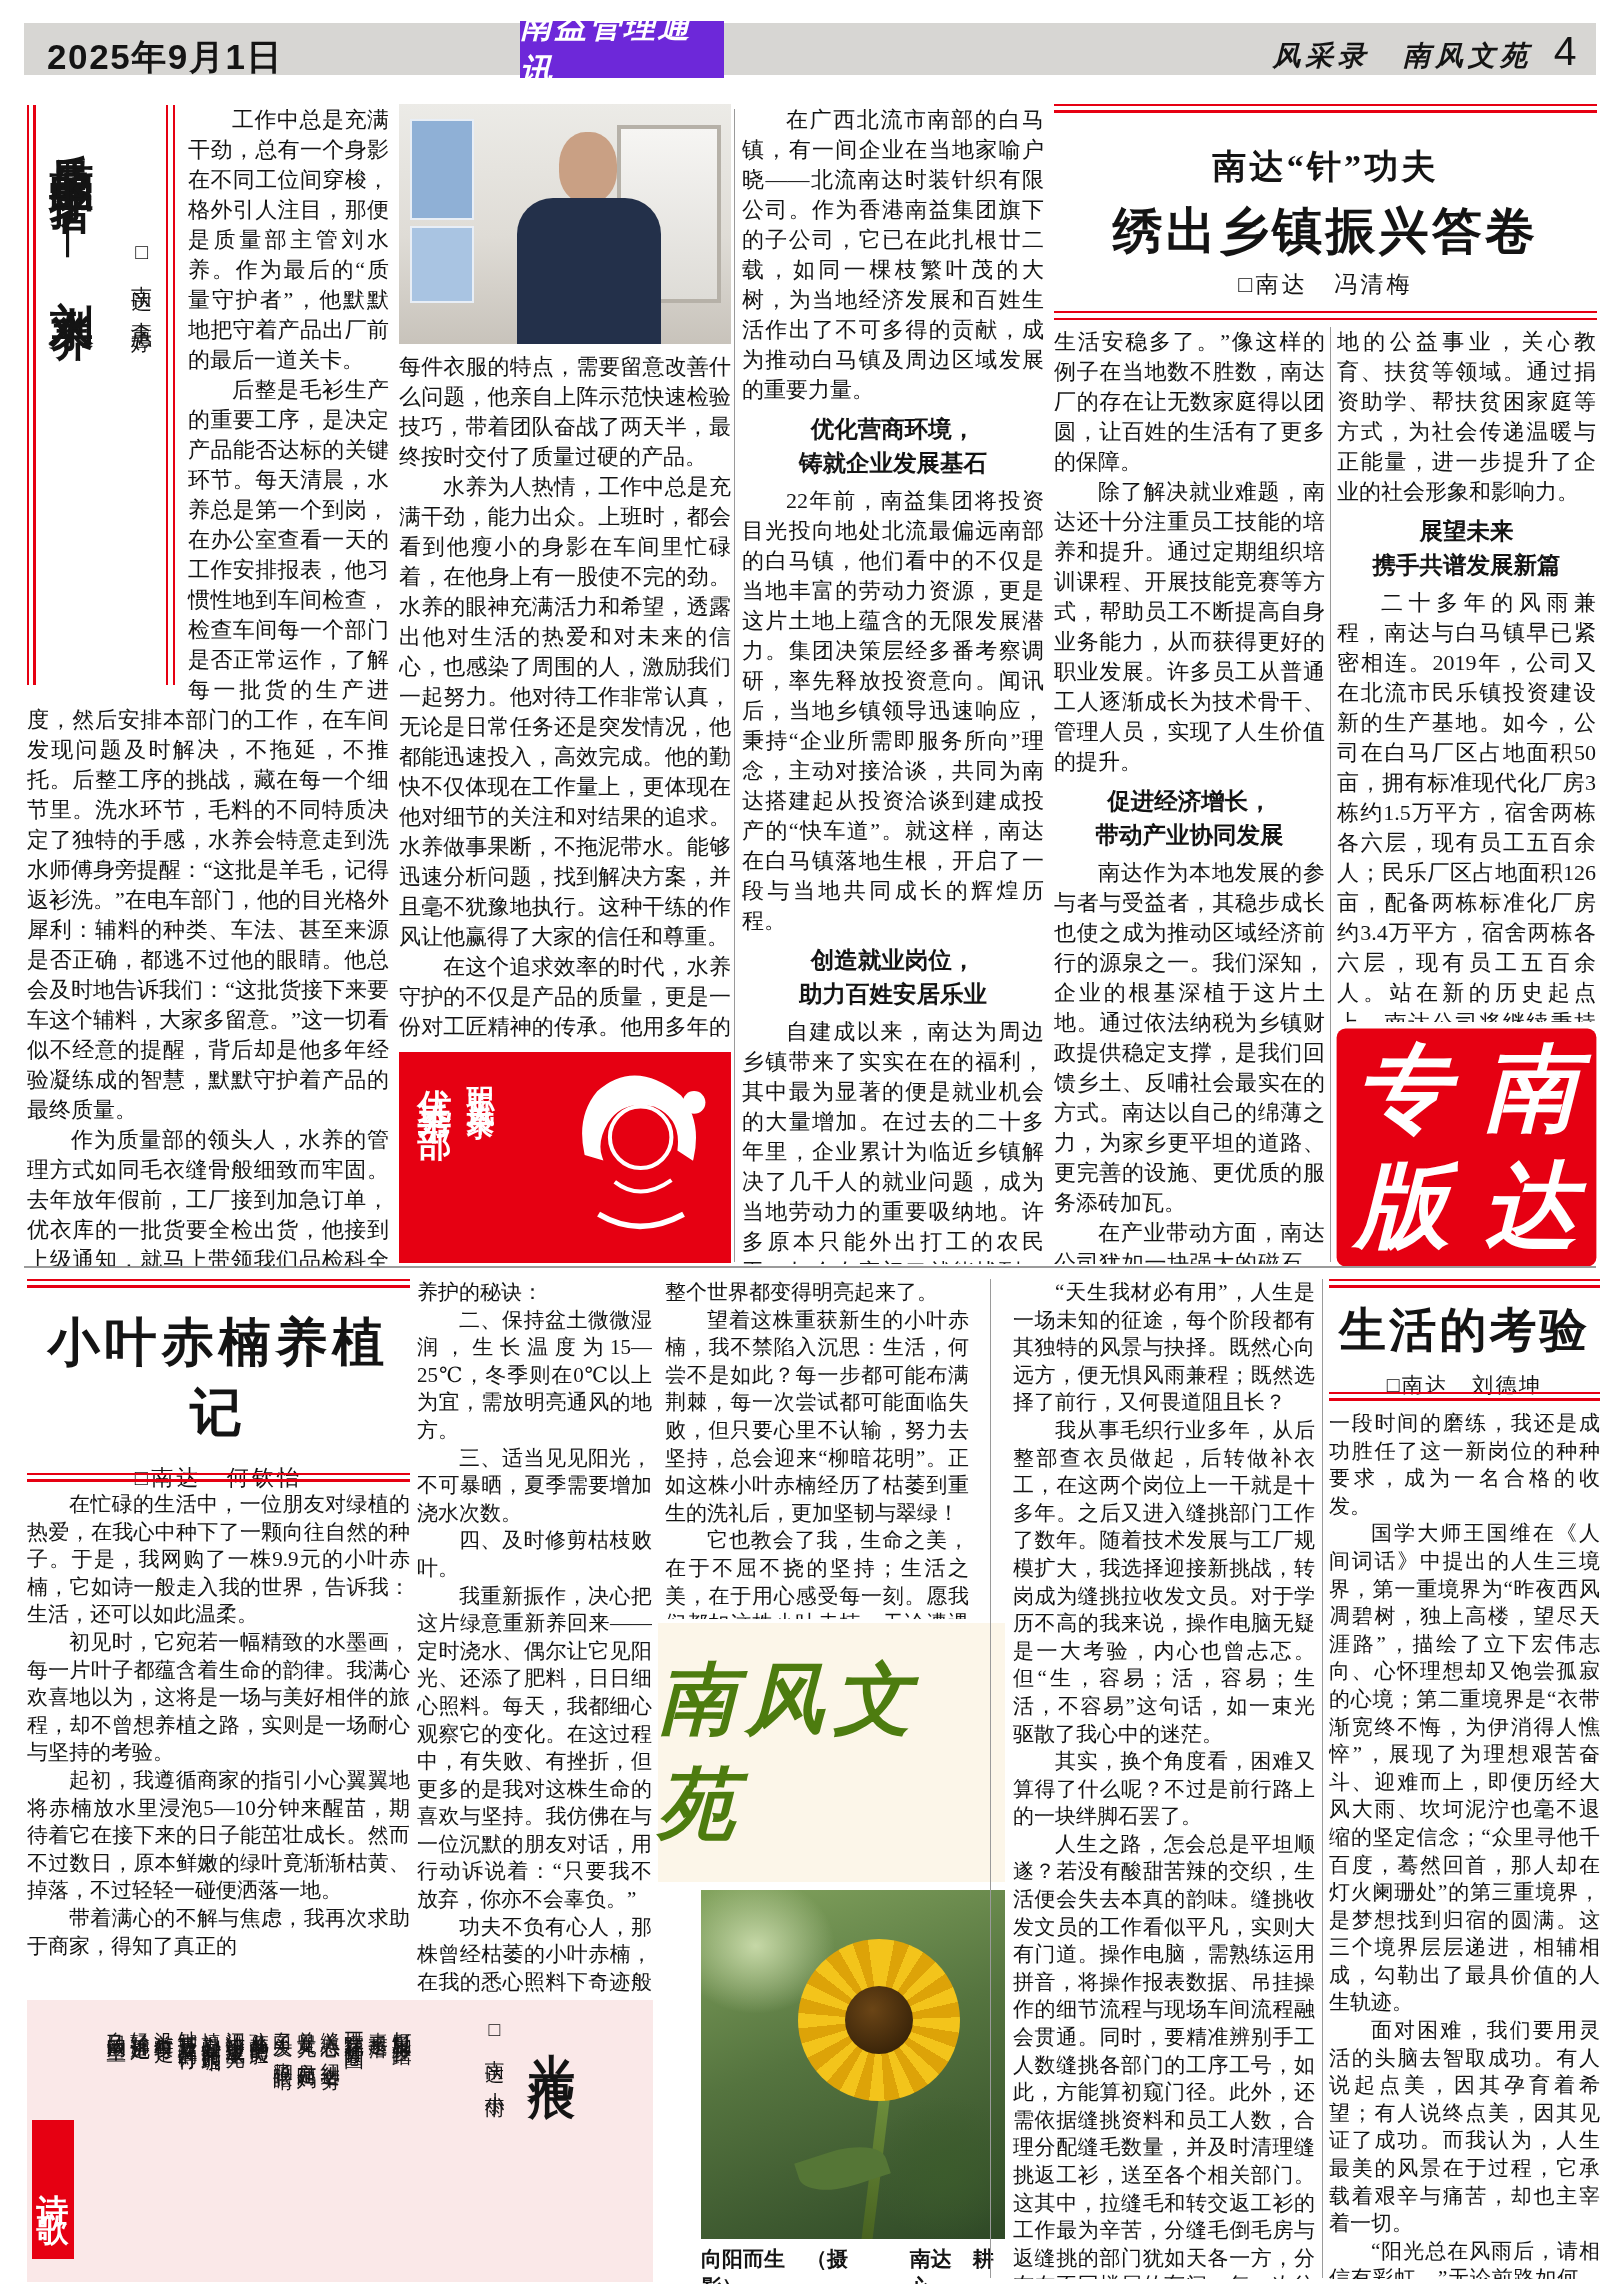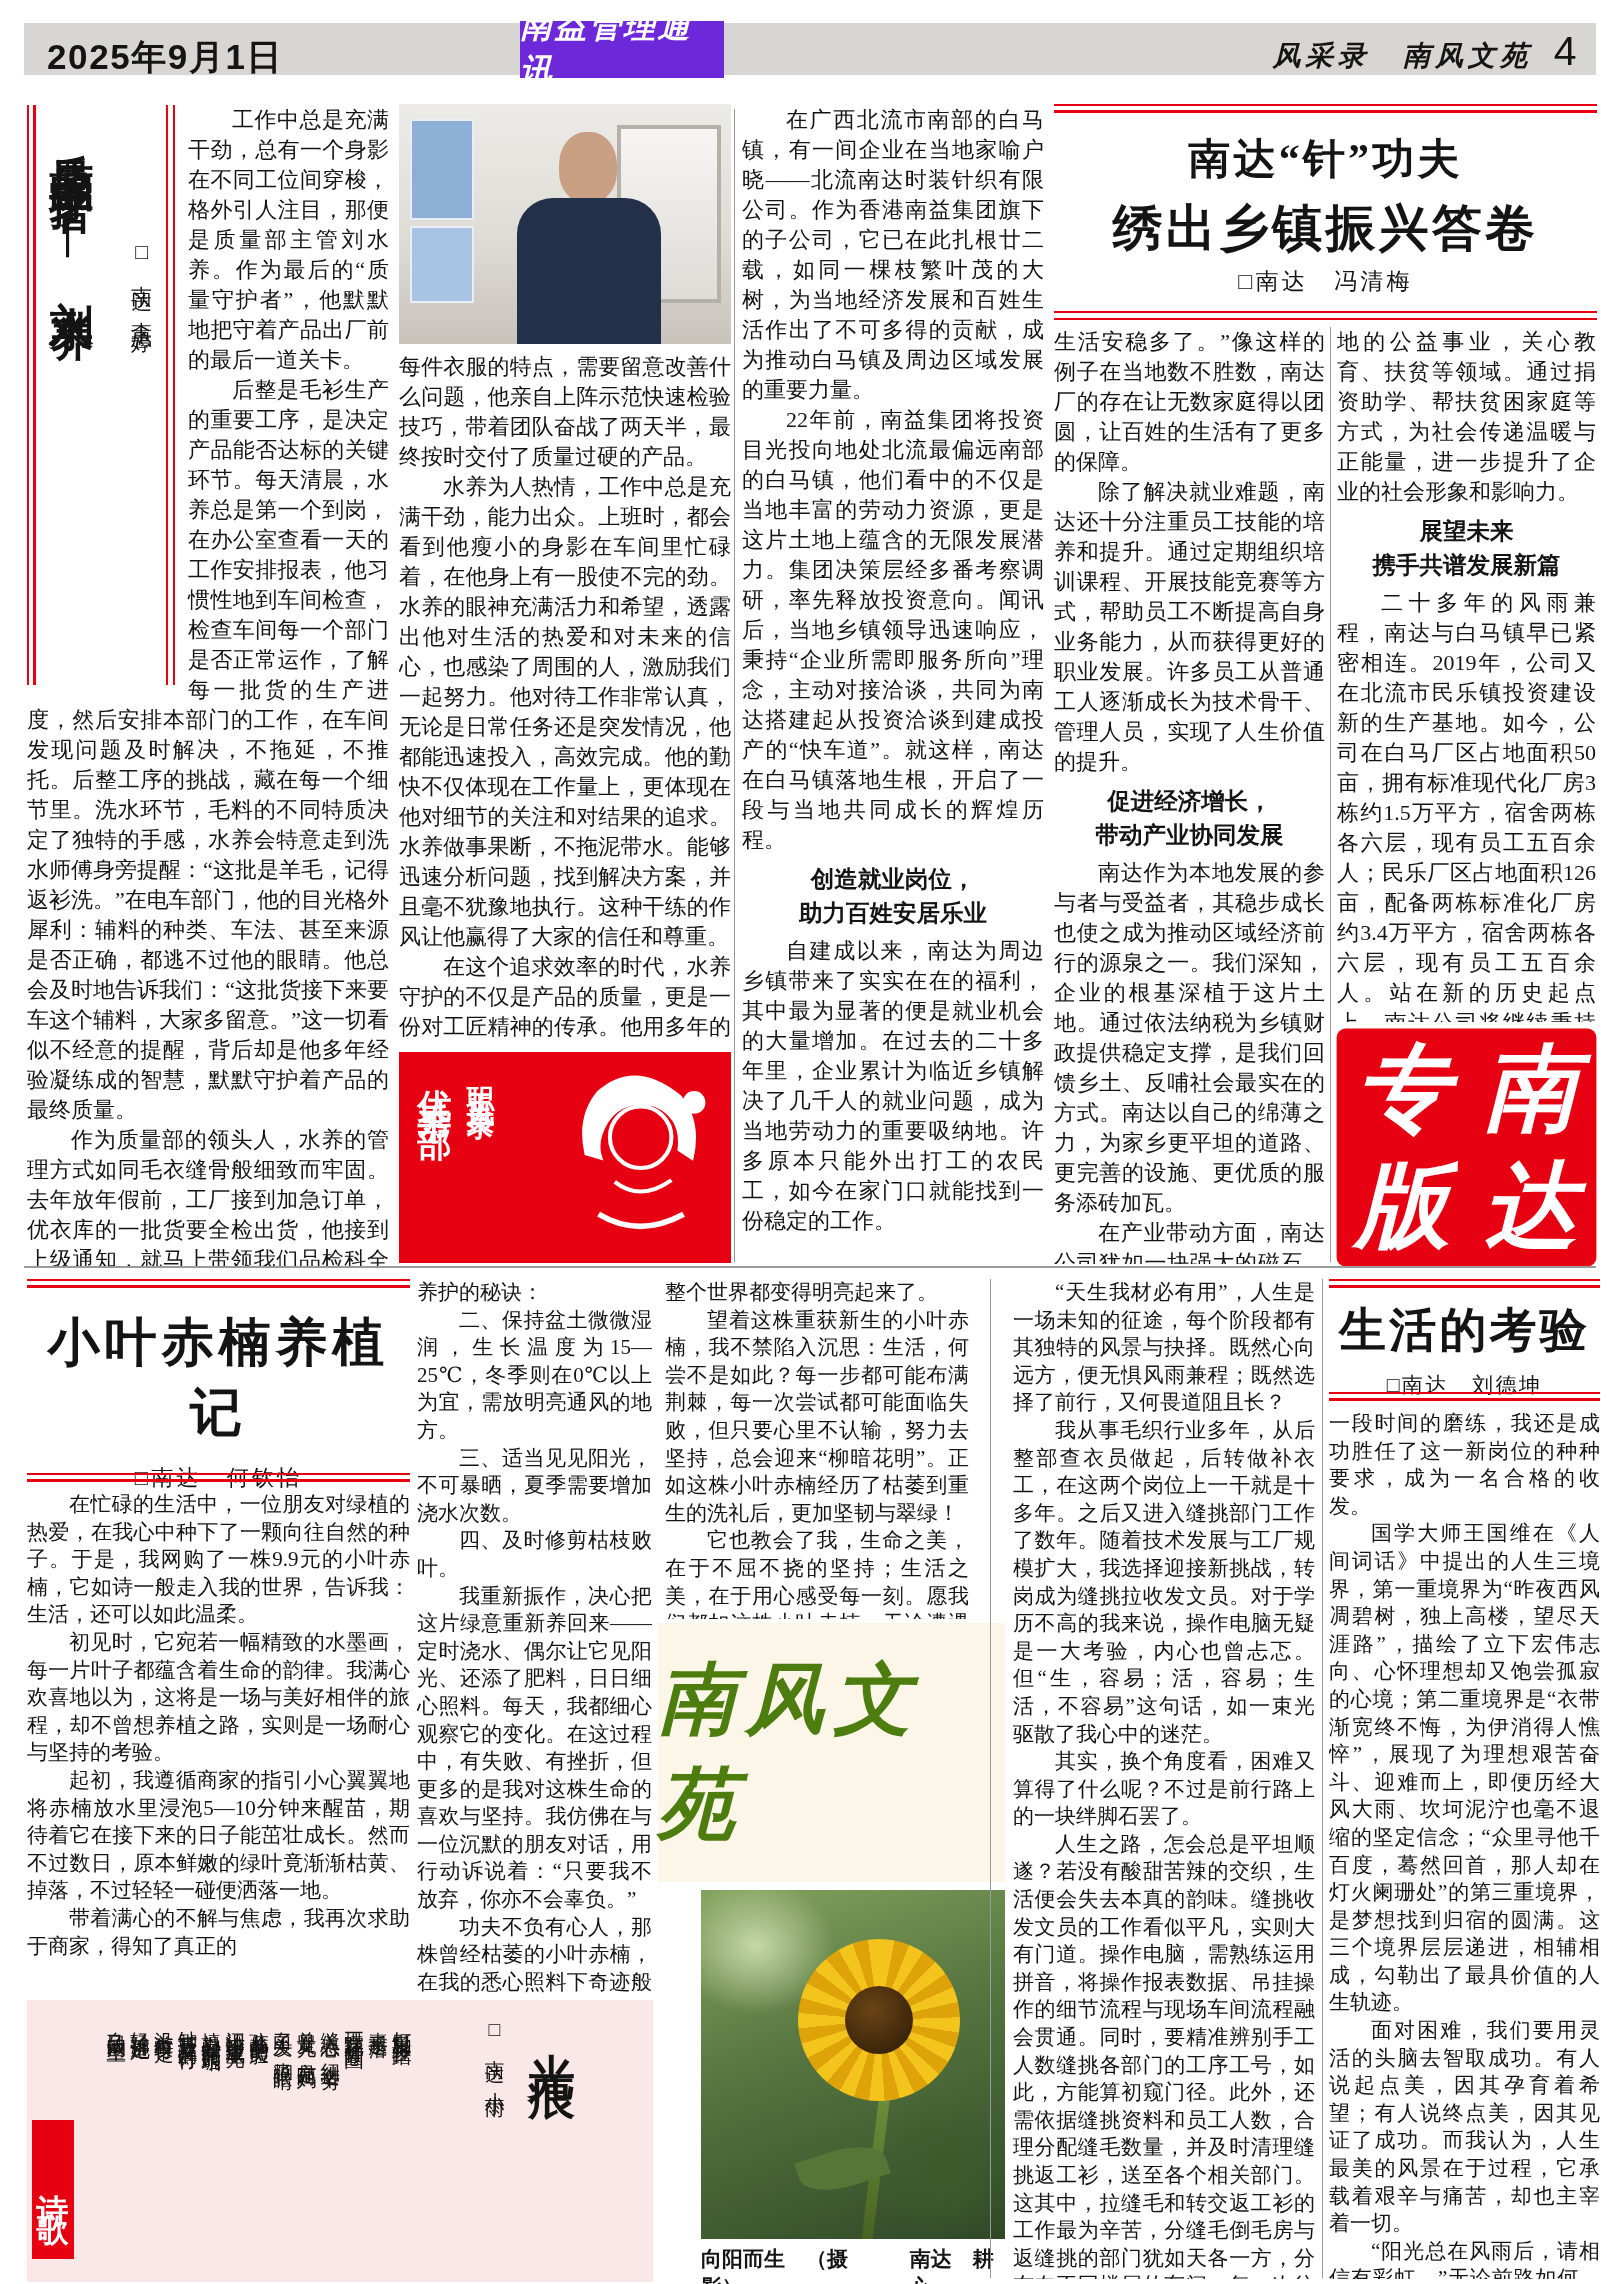--- a/index.html
+++ b/index.html
@@ -45,21 +45,21 @@
   .a1c2 .txt{margin-top:8px;height:692px;overflow:hidden;}
   .banner{position:relative;margin-top:8px;height:211px;background:#e60012;overflow:hidden;}
   .banner-t1{position:absolute;left:13px;top:11.3px;writing-mode:vertical-rl;color:#fff;
              font-family:"Liberation Sans",sans-serif;font-weight:bold;font-size:34px;letter-spacing:11.3px;}
   .banner-t2{position:absolute;left:63px;top:13px;writing-mode:vertical-rl;color:#fff;
              font-family:"Liberation Sans",sans-serif;font-weight:bold;font-size:27.6px;letter-spacing:6.5px;}
   .banner svg{position:absolute;right:11.3px;top:8px;}
   
   .c3{position:absolute;left:742px;top:105px;width:302px;height:1159px;overflow:hidden;}
   .a2-titlebox{position:absolute;left:1054px;top:104px;width:543px;height:216px;text-align:center;}
-  .a2-t1{margin-top:27px;font-size:42px;font-weight:bold;letter-spacing:3.2px;text-align:center;}
+  .a2-t1{margin-top:40px;font-size:34px;font-weight:bold;letter-spacing:3.2px;text-align:center;}
   .a2-t2{margin-top:8px;font-size:50px;font-weight:bold;letter-spacing:3.2px;}
   .a2-by{margin-top:4px;font-size:23px;letter-spacing:3.2px;}
   .c4{position:absolute;left:1054px;top:327px;width:271px;height:937px;overflow:hidden;}
   .c5{position:absolute;left:1337px;top:327px;width:259px;height:695px;overflow:hidden;}
   .seal{position:absolute;left:1339px;top:1031px;width:255px;height:233px;background:#e60012;
         display:grid;grid-template-columns:1fr 1fr;place-items:center;border-radius:6.5px;
         box-shadow:0 0 0 2.4px #e60012;}
   .seal span{color:#fff;font-size:94px;font-weight:bold;font-style:italic;line-height:1;}
   
   .a3-titlebox{position:absolute;left:27px;top:1279px;width:383px;height:203px;text-align:center;}
@@ -154,20 +154,22 @@
           <path d="M60 190 Q110 220 165 190" stroke-width="7"></path>
         </g>
       </svg>
     </div>
   </div>
 
   <div class="vrule-gray" style="left:734px;top:109px;height:1153px;"></div>
 
   <div class="c3 txt">
       <p class="ind">在广西北流市南部的白马镇，有一间企业在当地家喻户晓——北流南达时装针织有限公司。作为香港南益集团旗下的子公司，它已在此扎根廿二载，如同一棵枝繁叶茂的大树，为当地经济发展和百姓生活作出了不可多得的贡献，成为推动白马镇及周边区域发展的重要力量。</p>
+      <p class="subhead">优化营商环境，
+铸就企业发展基石</p>
       <p class="ind">22年前，南益集团将投资目光投向地处北流最偏远南部的白马镇，他们看中的不仅是当地丰富的劳动力资源，更是这片土地上蕴含的无限发展潜力。集团决策层经多番考察调研，率先释放投资意向。闻讯后，当地乡镇领导迅速响应，秉持“企业所需即服务所向”理念，主动对接洽谈，共同为南达搭建起从投资洽谈到建成投产的“快车道”。就这样，南达在白马镇落地生根，开启了一段与当地共同成长的辉煌历程。</p>
       <p class="subhead">创造就业岗位，
 助力百姓安居乐业</p>
       <p class="ind">自建成以来，南达为周边乡镇带来了实实在在的福利，其中最为显著的便是就业机会的大量增加。在过去的二十多年里，企业累计为临近乡镇解决了几千人的就业问题，成为当地劳动力的重要吸纳地。许多原本只能外出打工的农民工，如今在家门口就能找到一份稳定的工作。</p>
     </div>
 
   <div class="a2-titlebox">
     <div class="hrule-red" style="top:0;"></div>
     <div class="hrule-red" style="bottom:0;"></div>
     <div class="a2-t1">南达“针”功夫</div>

